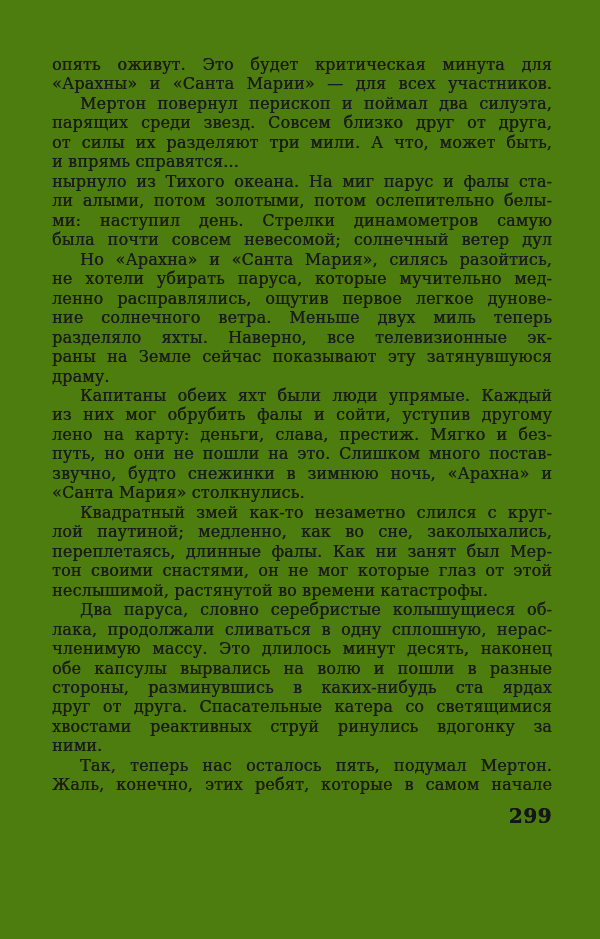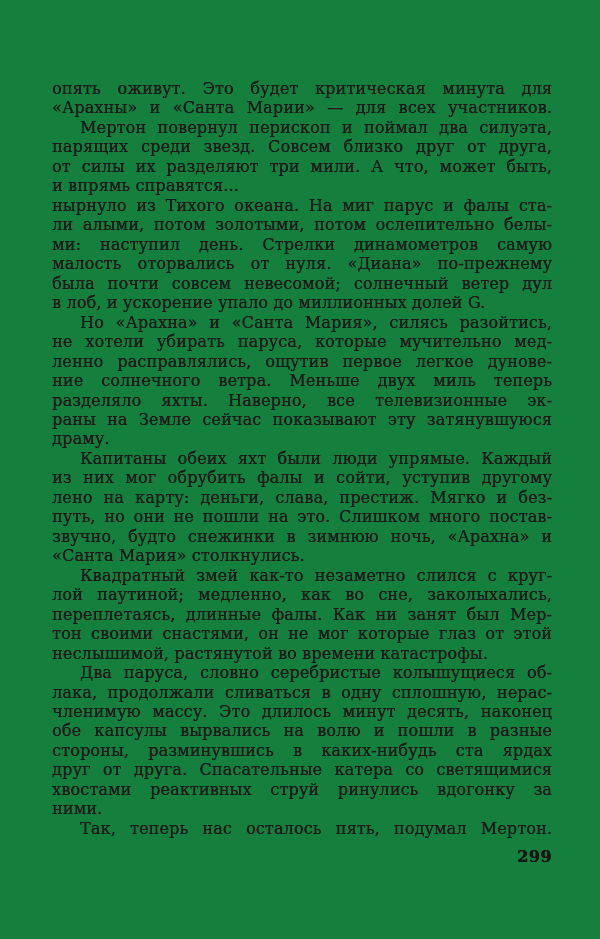--- a/index.html
+++ b/index.html
@@ -10,22 +10,22 @@
     width: 600px;
     height: 939px;
     background: #fdfdfc;
     overflow: hidden;
     font-family: "DejaVu Serif", serif;
   }
   .book-page {
     box-sizing: border-box;
     width: 600px;
     height: 939px;
-    padding: 79px 48px 0 52px;
-    background: #15803d;
+    padding: 55px 48px 0 52px;
+    background: #4d7c0f;
     color: #1b1b1b;
   }
   .text-block {
     width: 500px;
   }
   .line {
     font-size: 16px;
     line-height: 19.47px;
     height: 19.47px;
     letter-spacing: 0.15px;
@@ -42,44 +42,42 @@
   }
   .line.indent {
     text-indent: 28px;
   }
   .page-footer {
     width: 500px;
     margin-top: 9px;
     text-align: right;
   }
   .page-number {
-    font-size: 16px;
+    font-size: 20px;
     font-weight: bold;
     letter-spacing: 0.5px;
     color: #151515;
     text-shadow: 0.3px 0 currentColor;
   }
 </style>
 </head>
 <body>
 
 <div class="book-page">
   <div class="text-block" id="text-block">
       <div class="line">опять оживут. Это будет критическая минута для</div>
       <div class="line">«Арахны» и «Санта Марии» — для всех участников.</div>
       <div class="line indent">Мертон повернул перископ и поймал два силуэта,</div>
       <div class="line">парящих среди звезд. Совсем близко друг от друга,</div>
       <div class="line">от силы их разделяют три мили. А что, может быть,</div>
       <div class="line flush">и впрямь справятся...</div>
       <div class="line">нырнуло из Тихого океана. На миг парус и фалы ста-</div>
       <div class="line">ли алыми, потом золотыми, потом ослепительно белы-</div>
       <div class="line">ми: наступил день. Стрелки динамометров самую</div>
-      <div class="line">малость оторвались от нуля. «Диана» по-прежнему</div>
       <div class="line">была почти совсем невесомой; солнечный ветер дул</div>
-      <div class="line flush">в лоб, и ускорение упало до миллионных долей G.</div>
       <div class="line indent">Но «Арахна» и «Санта Мария», силясь разойтись,</div>
       <div class="line">не хотели убирать паруса, которые мучительно мед-</div>
       <div class="line">ленно расправлялись, ощутив первое легкое дунове-</div>
       <div class="line">ние солнечного ветра. Меньше двух миль теперь</div>
       <div class="line">разделяло яхты. Наверно, все телевизионные эк-</div>
       <div class="line">раны на Земле сейчас показывают эту затянувшуюся</div>
       <div class="line flush">драму.</div>
       <div class="line indent">Капитаны обеих яхт были люди упрямые. Каждый</div>
       <div class="line">из них мог обрубить фалы и сойти, уступив другому</div>
       <div class="line">лено на карту: деньги, слава, престиж. Мягко и без-</div>
@@ -93,17 +91,18 @@
       <div class="line flush">неслышимой, растянутой во времени катастрофы.</div>
       <div class="line indent">Два паруса, словно серебристые колышущиеся об-</div>
       <div class="line">лака, продолжали сливаться в одну сплошную, нерас-</div>
       <div class="line">членимую массу. Это длилось минут десять, наконец</div>
       <div class="line">обе капсулы вырвались на волю и пошли в разные</div>
       <div class="line">стороны, разминувшись в каких-нибудь ста ярдах</div>
       <div class="line">друг от друга. Спасательные катера со светящимися</div>
       <div class="line">хвостами реактивных струй ринулись вдогонку за</div>
       <div class="line flush">ними.</div>
       <div class="line indent">Так, теперь нас осталось пять, подумал Мертон.</div>
+      <div class="line">Жаль, конечно, этих ребят, которые в самом начале</div>
     </div>
   <div class="page-footer">
     <span class="page-number">299</span>
   </div>
 </div>
 
 </body></html>

